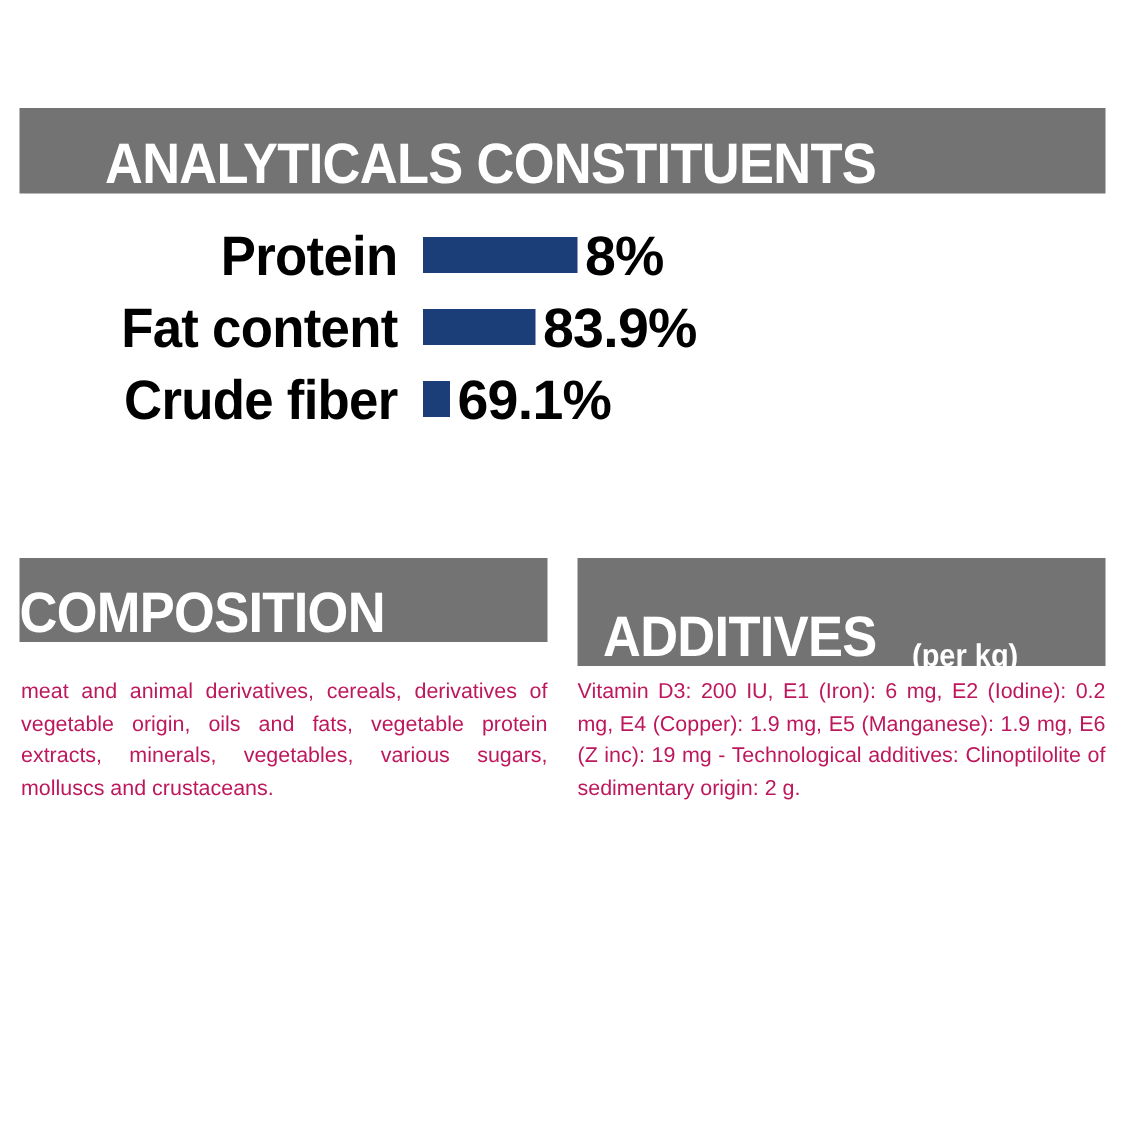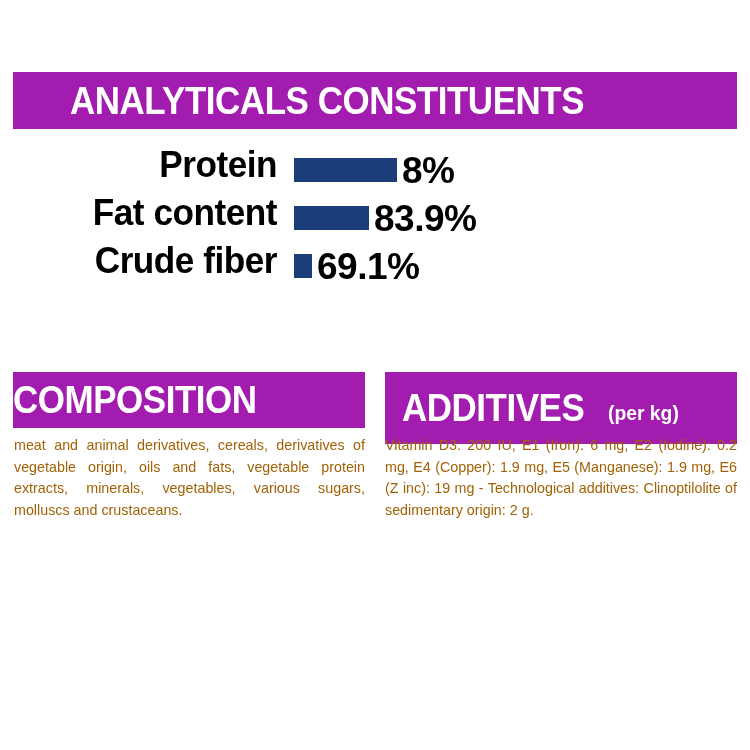--- a/index.html
+++ b/index.html
@@ -18,23 +18,23 @@
   .page {
     position: relative;
     width: 750px;
     height: 750px;
     background: #ffffff;
   }
 
   
   .banner {
     position: absolute;
-    background: #a21caf;
+    background: #737373;
     display: flex;
-    align-items: center;
+    align-items: flex-end;
     box-sizing: border-box;
   }
   .banner-title {
     color: #ffffff;
     font-weight: bold;
     letter-spacing: -0.5px;
     line-height: 1;
     white-space: nowrap;
     transform: scaleX(0.92);
     transform-origin: left center;
@@ -86,22 +86,22 @@
 
   
   .analytics {
     position: absolute;
     left: 0;
     top: 146px;
     width: 750px;
   }
   .an-row {
     display: flex;
+    align-items: center;
     height: 48px;
-    margin-left: 12px;
   }
   .an-label {
     width: 265px;
     text-align: right;
     font-size: 37px;
     font-weight: bold;
     color: #000000;
     line-height: 1;
     letter-spacing: -0.5px;
     transform: scaleX(0.95);
@@ -126,23 +126,24 @@
     margin-left: 5px;
     letter-spacing: -0.5px;
     white-space: nowrap;
   }
 
   
   .body-text {
     position: absolute;
     font-size: 14.3px;
     line-height: 1.52;
-    color: #a16207;
+    color: #be185d;
     text-align: justify;
     text-justify: inter-word;
+    margin-top: 16px;
   }
   #composition-text {
     left: 14px;
     top: 435px;
     width: 351px;
   }
   #additives-text {
     left: 385px;
     top: 435px;
     width: 352px;

